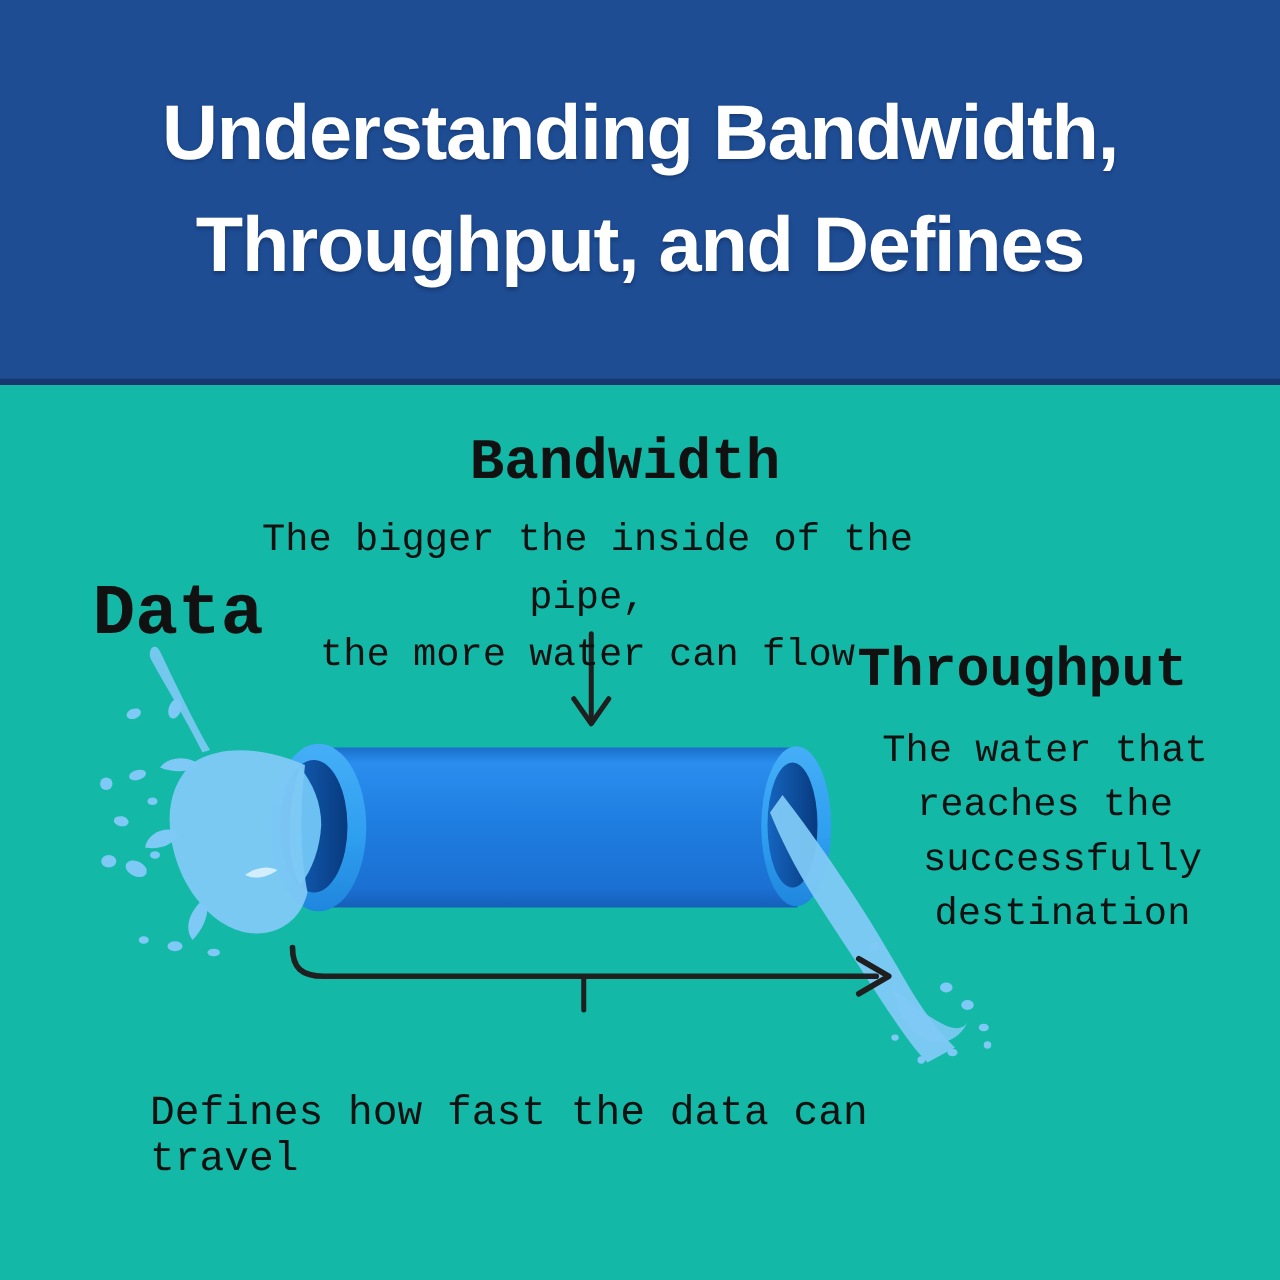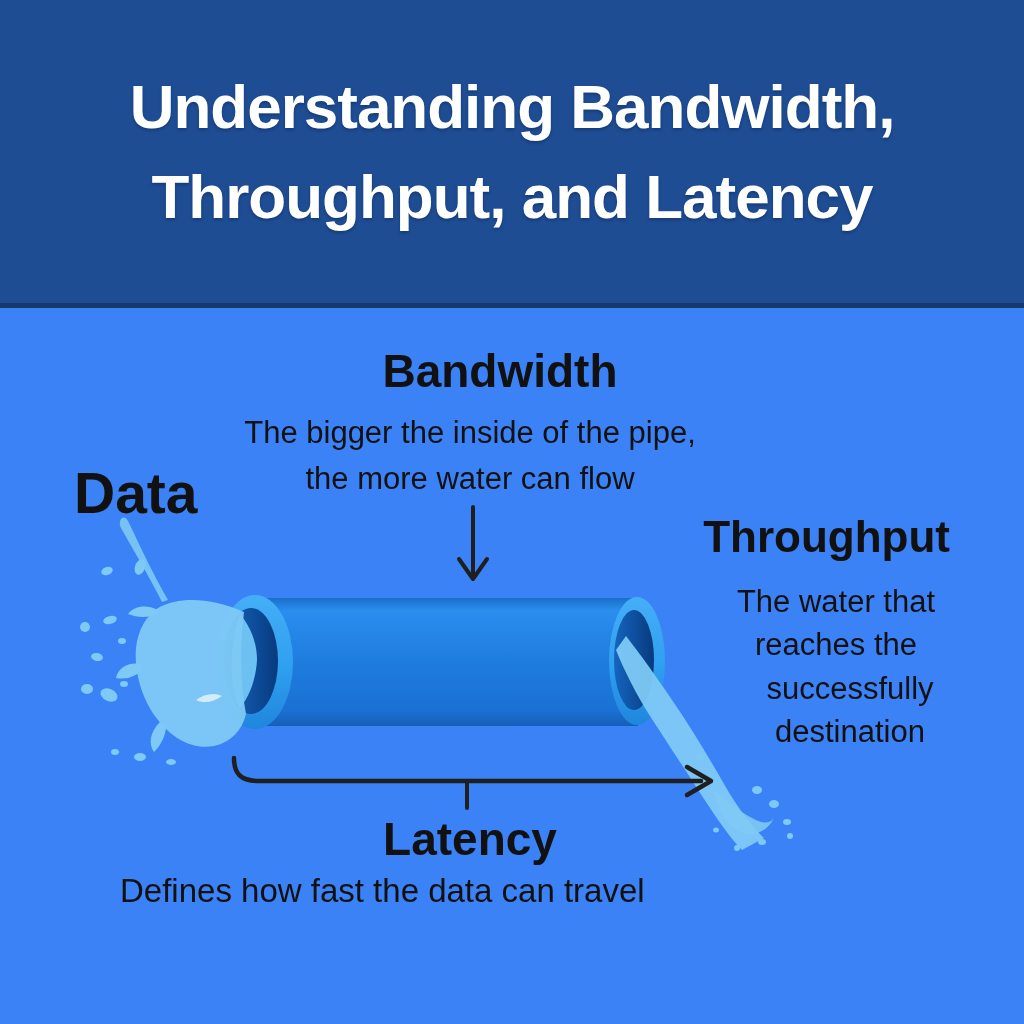--- a/index.html
+++ b/index.html
@@ -1,21 +1,21 @@
 <!DOCTYPE html>
 <html><head>
 <meta charset="utf-8">
 <style>
   * { margin: 0; padding: 0; box-sizing: border-box; }
   html, body { background: #ffffff; }
   .canvas {
     position: relative;
     width: 1024px;
     height: 1024px;
-    background: #3b82f6;
+    background: #14b8a6;
     overflow: hidden;
     font-family: "Liberation Sans", sans-serif;
   }
   
   .header-banner {
     position: absolute;
     top: 0; left: 0;
     width: 1024px;
     height: 308px;
     background: #1e4d94;
@@ -28,21 +28,21 @@
   .header-title {
     color: #ffffff;
     font-size: 62px;
     font-weight: 700;
     line-height: 1.44;
     letter-spacing: -1px;
     text-shadow: 0 2px 3px rgba(8, 25, 60, 0.35);
   }
   
   .diagram-area { position: absolute; inset: 0; }
-  .txt { color: #111111; }
+  .txt { color: #111111; font-family: Liberation Mono, monospace; }
   .bandwidth-title {
     position: absolute; top: 344px; left: 340px; width: 320px;
     text-align: center; font-size: 46px; font-weight: 700;
   }
   .bandwidth-desc {
     position: absolute; top: 410px; left: 170px; width: 600px;
     text-align: center; font-size: 31px; line-height: 1.48; font-weight: 400;
   }
   .data-label {
     position: absolute; top: 460px; left: 74px;
@@ -70,21 +70,21 @@
   .illustration-svg { position: absolute; inset: 0; }
 </style>
 </head>
 <body>
 
 <div class="canvas">
 
   <header class="header-banner">
     <h1 class="header-title">
       <span>Understanding Bandwidth,</span><br>
-      <span>Throughput, and Latency</span>
+      <span>Throughput, and Defines</span>
     </h1>
   </header>
 
   <main class="diagram-area">
 
     <svg class="illustration-svg" width="1024" height="1024" viewBox="0 0 1024 1024" xmlns="http://www.w3.org/2000/svg">
       <defs>
         <linearGradient id="bodyGrad" x1="0" y1="0" x2="0" y2="1">
           <stop offset="0%" stop-color="#1a6fc9"></stop>
           <stop offset="10%" stop-color="#2a8eef"></stop>
@@ -198,17 +198,16 @@
     <div class="txt data-label">Data</div>
 
     <h2 class="txt throughput-title">Throughput</h2>
     <p class="txt throughput-desc">
       <span>The water that</span>
       <span>reaches the</span>
       <span>successfully</span>
       <span>destination</span>
     </p>
 
-    <h2 class="txt latency-title">Latency</h2>
     <p class="txt latency-desc">Defines how fast the data can travel</p>
 
   </main>
 </div>
 
 </body></html>

